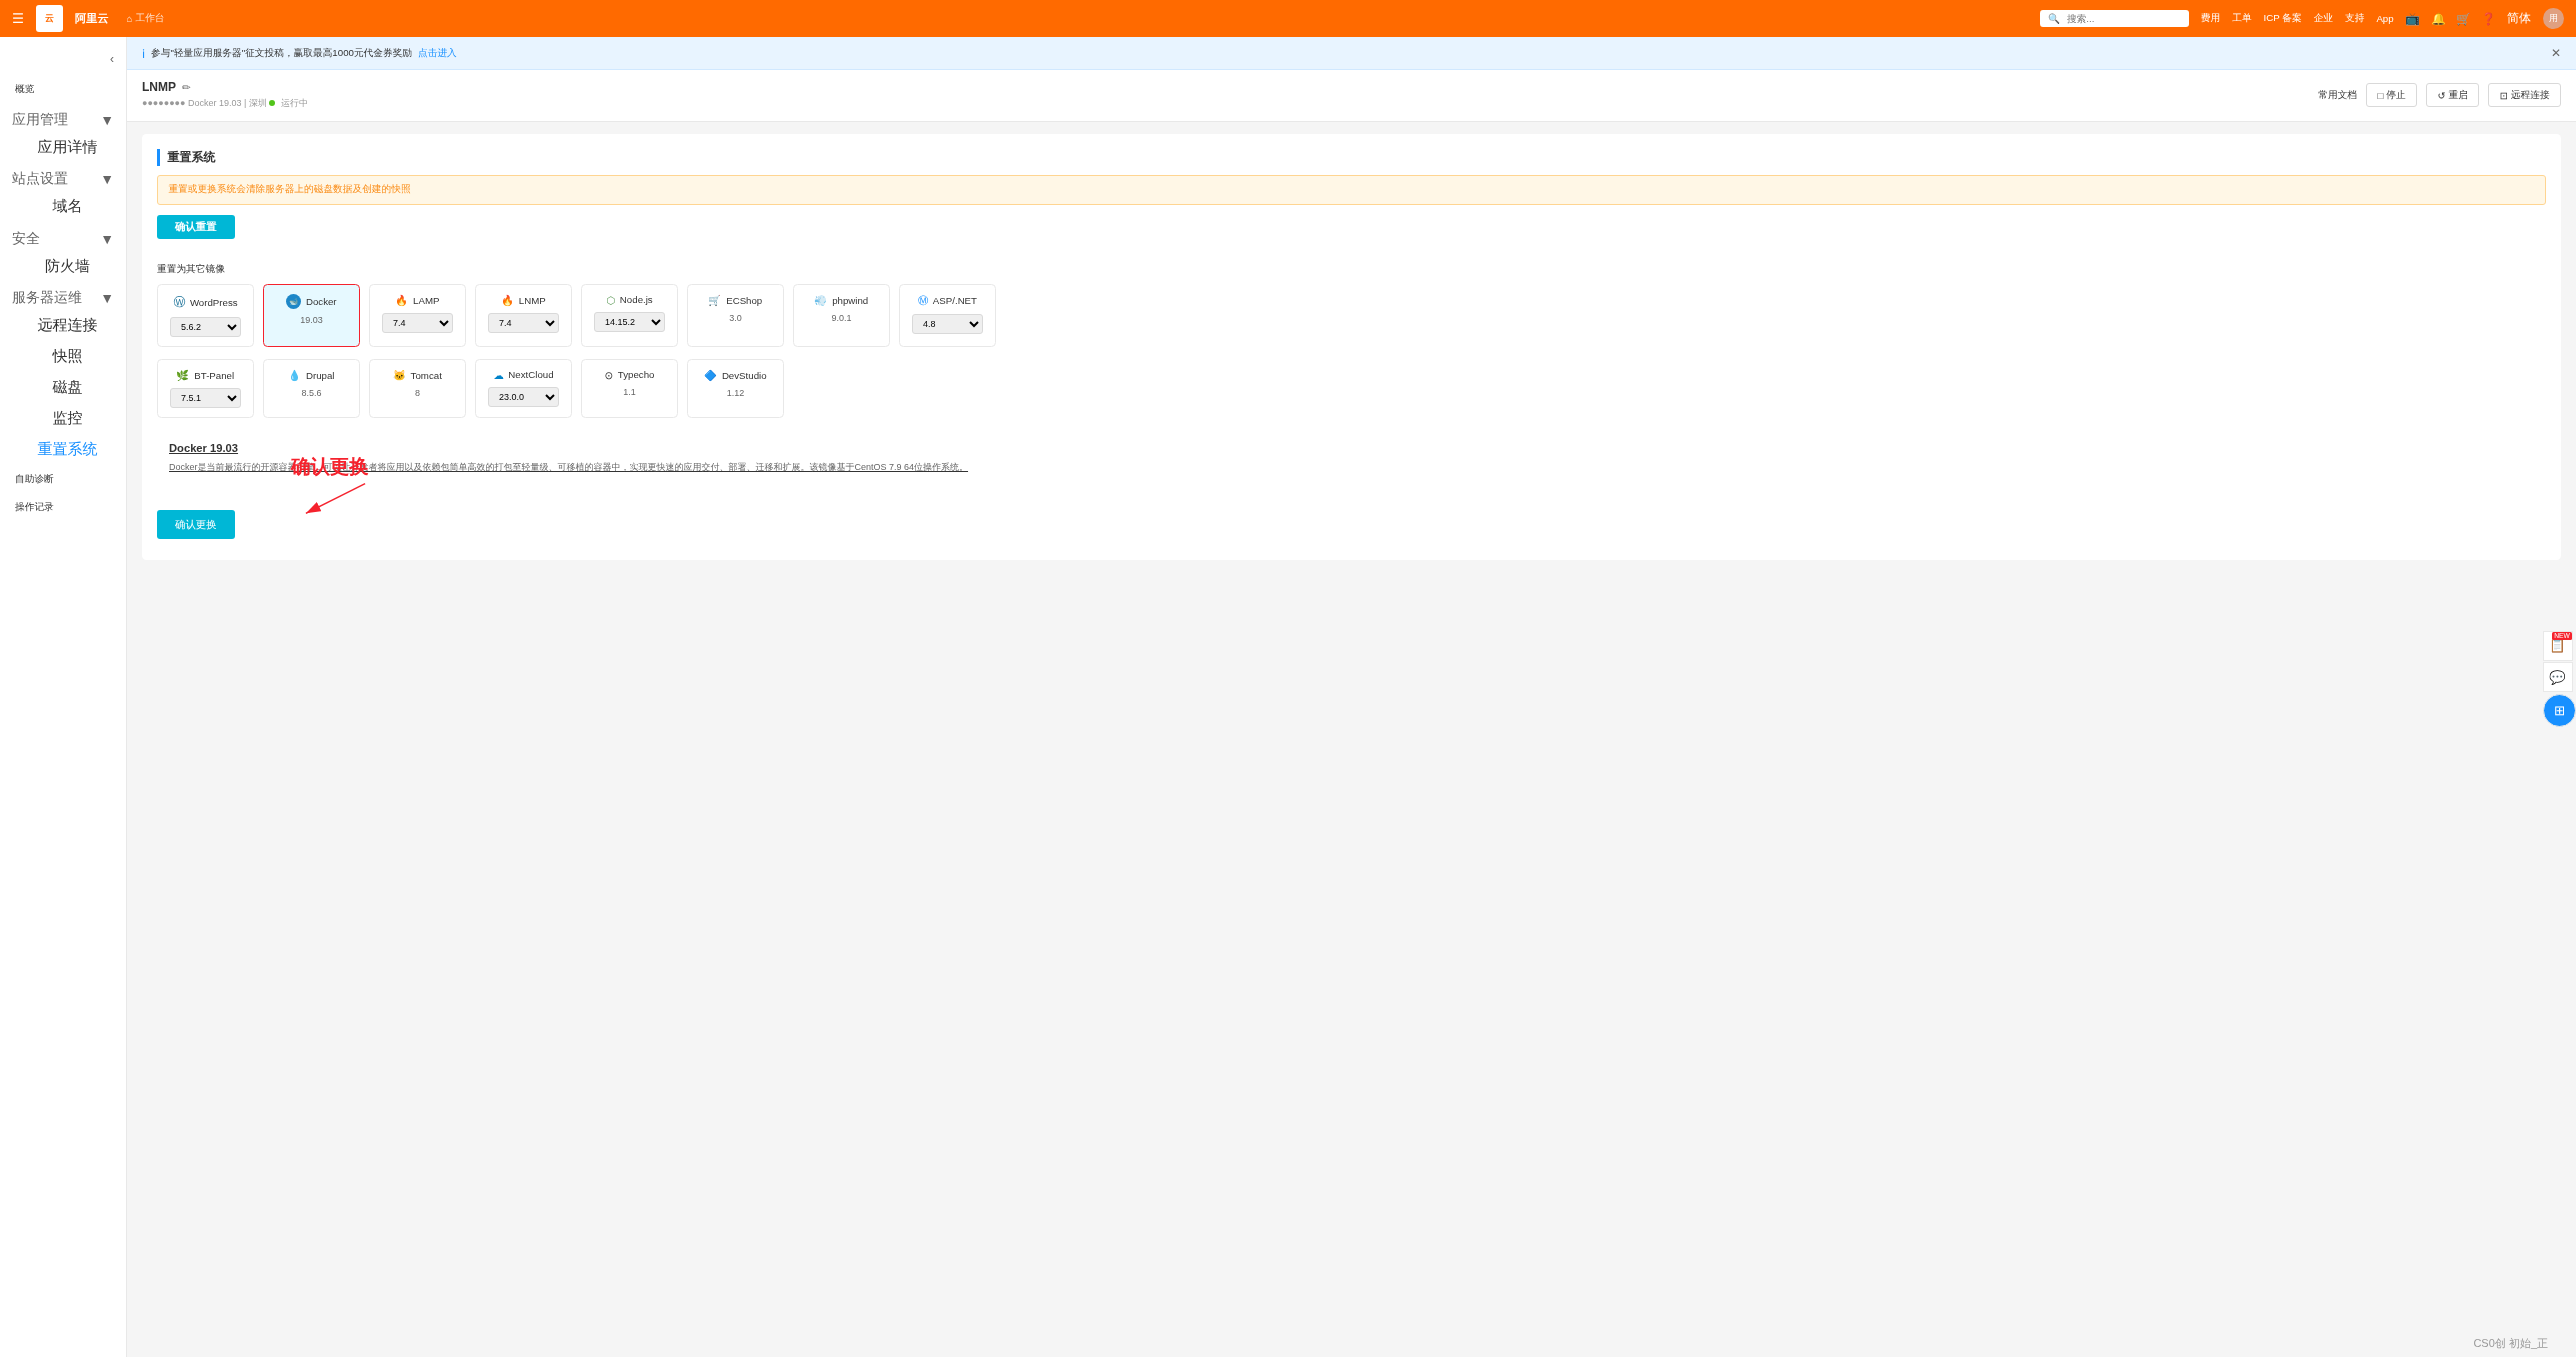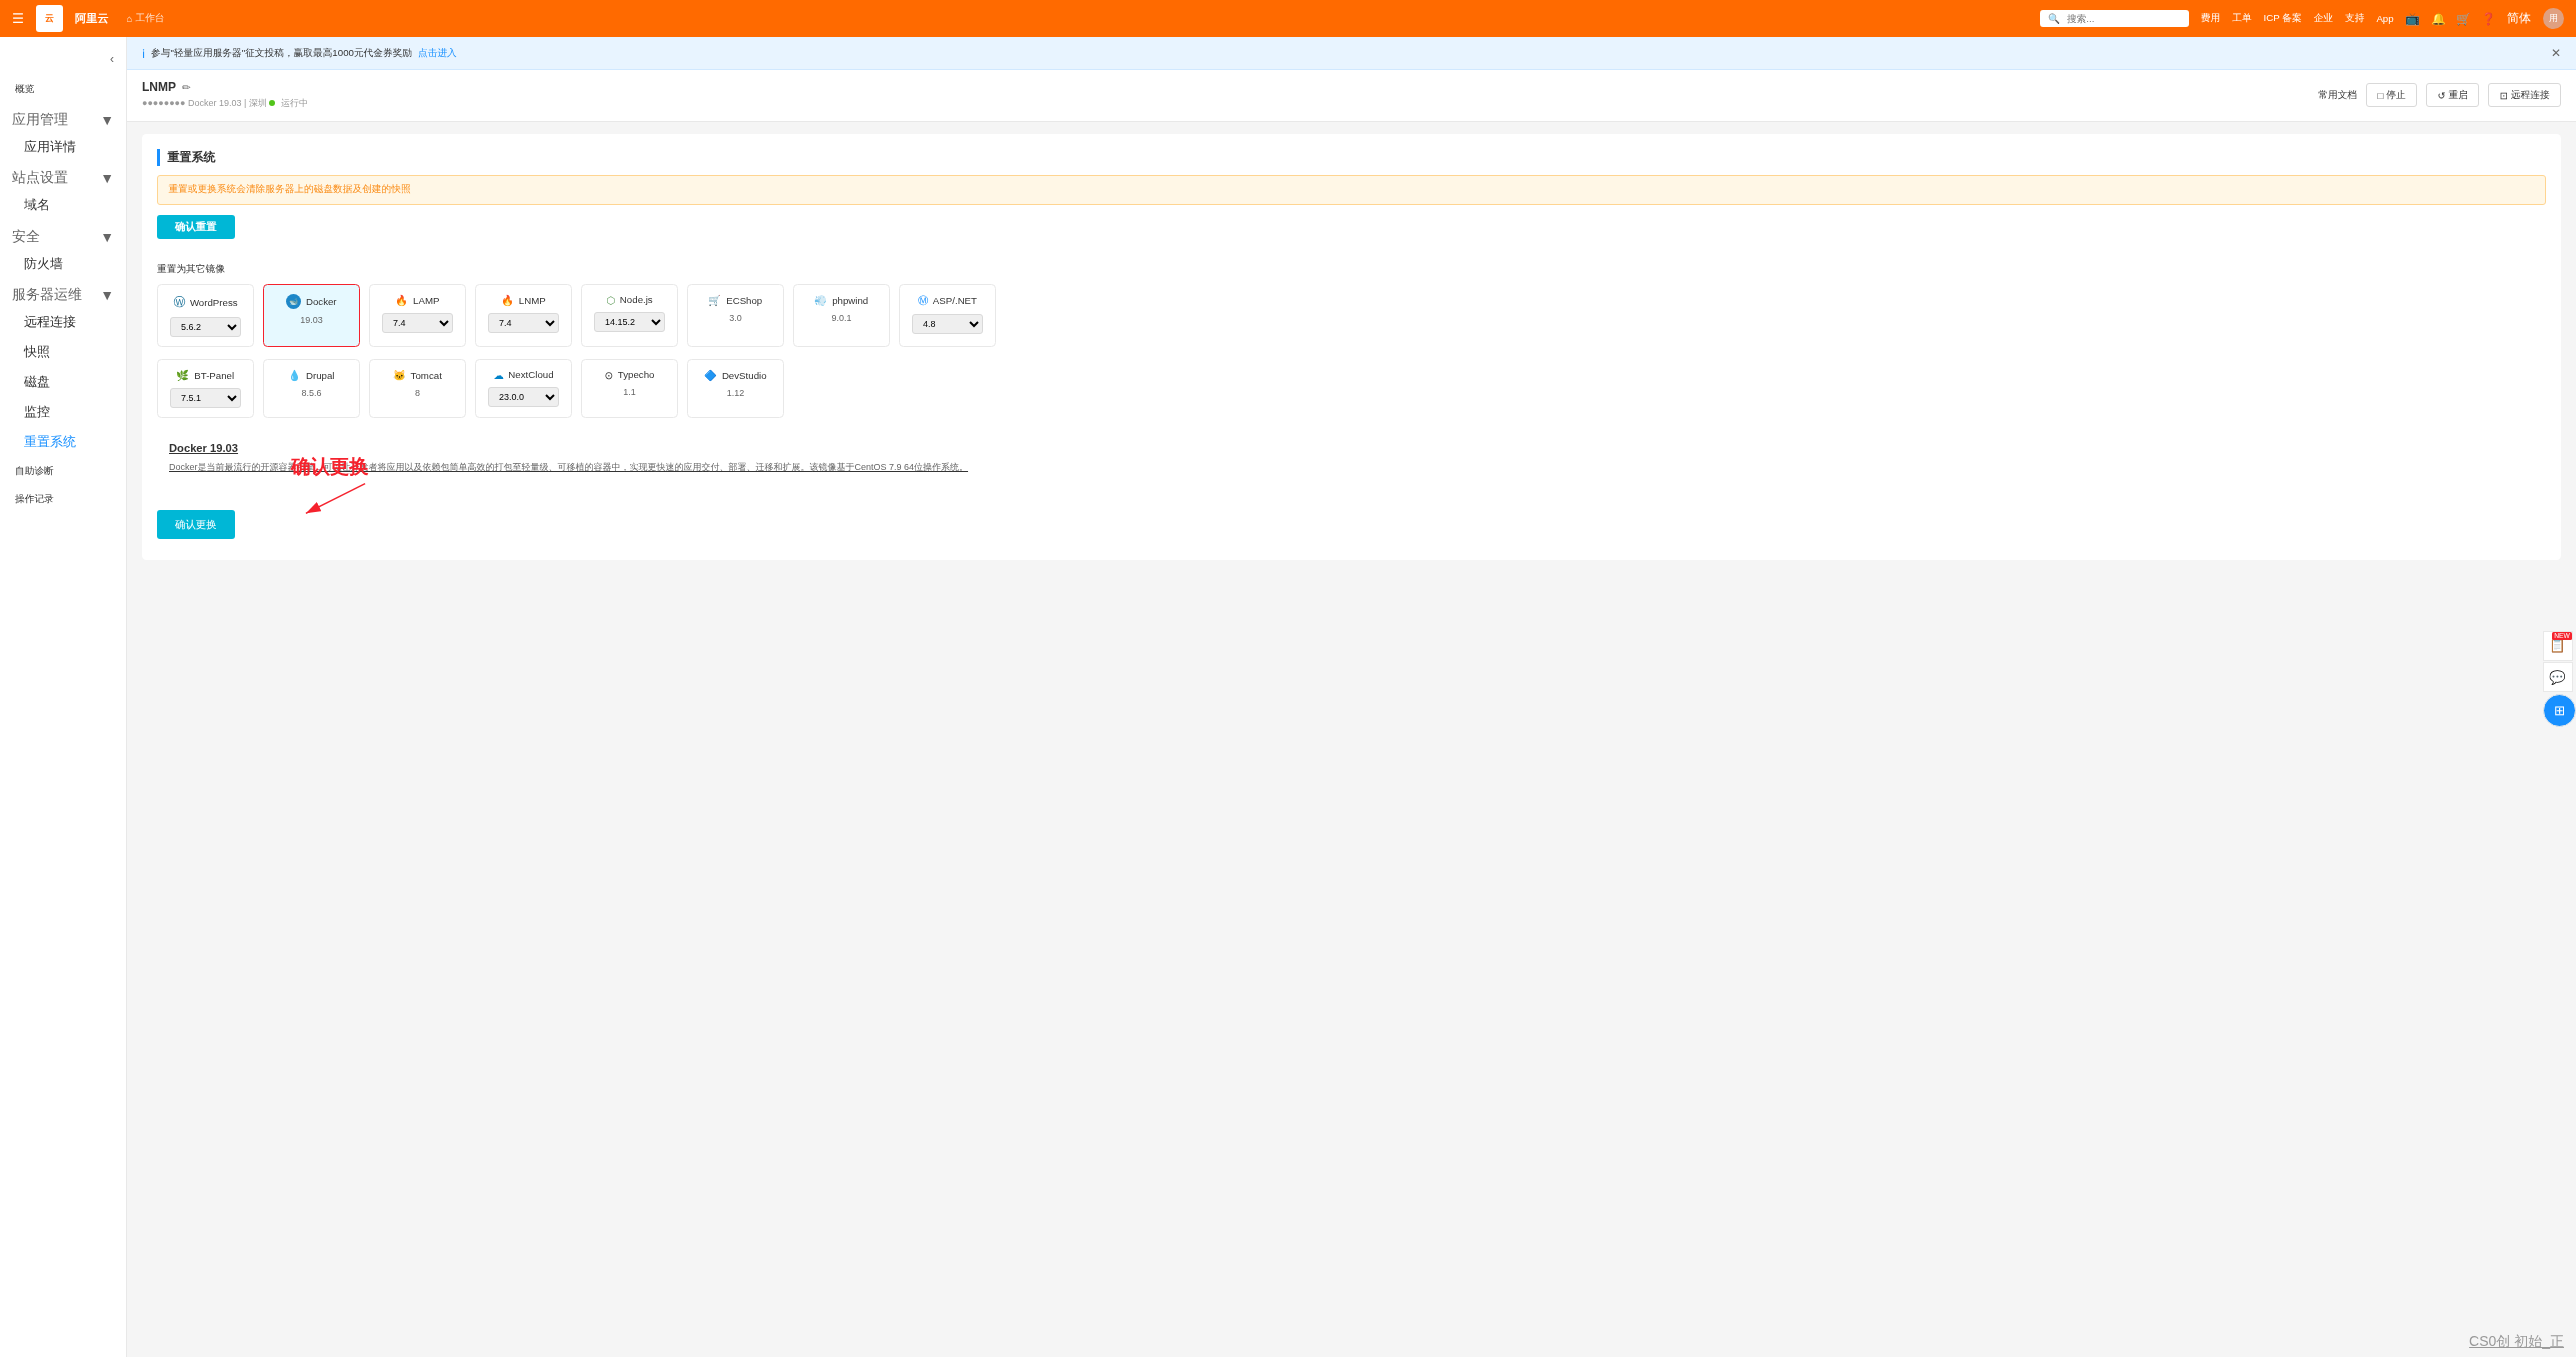--- a/index.html
+++ b/index.html
@@ -30,21 +30,21 @@
     
     .sidebar {
       width: 127px; background: white; border-right: 0.7px solid #e8e8e8;
       flex-shrink: 0; padding: 6px 0; position: fixed; top: 37px; bottom: 0; overflow-y: auto;
     }
     .sidebar-collapse { padding: 9px 12px; color: #666; cursor: pointer; font-size: 12px; text-align: right; }
     .sidebar-item {
       padding: 7.5px 15px; color: #333; cursor: pointer; font-size: 9.7px; display: flex; align-items: center; gap: 4.5px;
     }
     .sidebar-group { padding: 7.5px 12px 3px; color: #666; font-size: 14px; cursor: pointer; display: flex; align-items: center; justify-content: space-between; }
-    .sidebar-sub { padding: 6px 15px 6px 24px; color: #333; cursor: pointer; font-size: 13px; }
+    .sidebar-sub { padding: 6px 15px 6px 24px; color: #333; cursor: pointer; font-size: 15px; text-align: center; }
 
     
     .main { margin-left: 127px; flex: 1; padding: 0; min-height: calc(100vh - 37px); }
 
     
     .banner {
       background: #e8f4ff; padding: 7.5px 15px; display: flex; align-items: center; gap: 6px;
       border-bottom: 0.7px solid #d0e8ff; font-size: 9.7px; color: #333;
     }
     .banner-icon { color: #1890ff; font-size: 12px; }
@@ -110,21 +110,21 @@
     
     .annotation-area { position: relative; margin: 6px 0; }
 
     
     .confirm-exchange-btn {
       background: #00b7d6; color: white; border: none; border-radius: 3px;
       padding: 7.5px 18px; font-size: 10.4px; cursor: pointer; margin-top: 12px;
     }
 
     
-    .footer-note { position: fixed; bottom: 6px; right: 12px; font-size: 14px; color: #999; text-decoration: underline; }
+    .footer-note { position: fixed; bottom: 6px; right: 28px; font-size: 11px; color: #999; }
 
     
     .float-btns { position: fixed; right: 0; top: 50%; transform: translateY(-50%); display: flex; flex-direction: column; gap: 3px; }
     .float-btn { width: 30px; height: 30px; background: white; border: 0.7px solid #e8e8e8; display: flex; align-items: center; justify-content: center; cursor: pointer; font-size: 13.4px; color: #666; }
     .float-btn.blue { background: #1890ff; color: white; border-radius: 50%; width: 33px; height: 33px; }
 
     .docker-icon-img { width: 15px; height: 15px; background: #1d87c8; border-radius: 50%; display: inline-flex; align-items: center; justify-content: center; color: white; font-size: 7.5px; font-weight: bold; }
     .wp-icon { color: #21759b; font-size: 12px; }
     .lamp-icon { color: #f0a500; font-size: 10.4px; }
     .lnmp-icon { color: #f0a500; font-size: 10.4px; }

